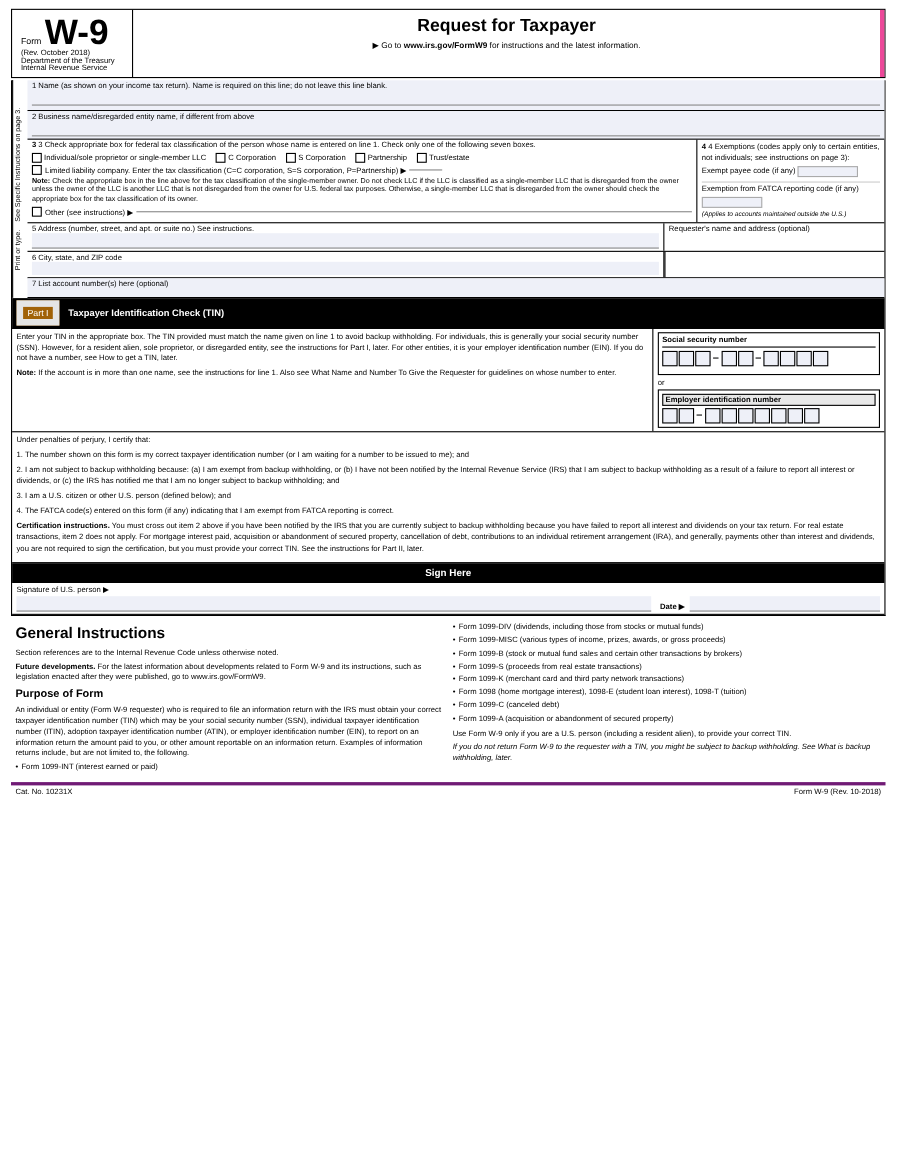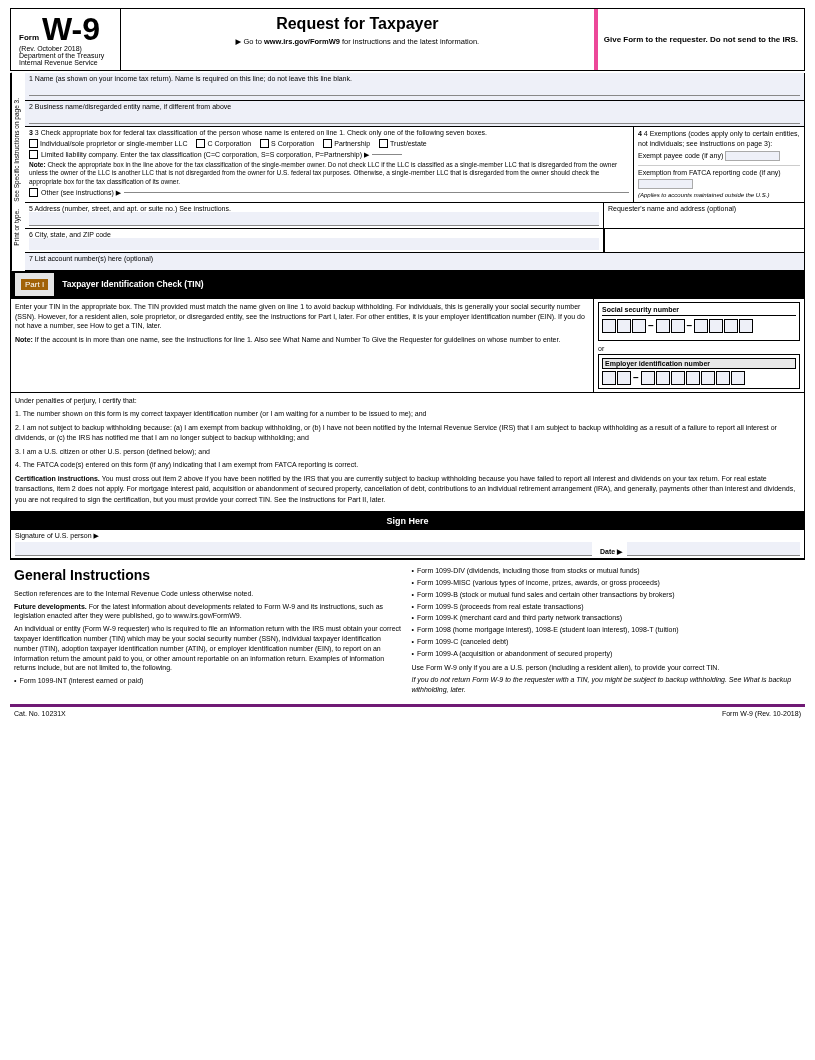--- a/index.html
+++ b/index.html
@@ -30,21 +30,21 @@
     }
     .header-left .form-title {
       font-size: 28px;
       font-weight: bold;
       display: flex;
       align-items: baseline;
       gap: 3px;
     }
     .header-left .form-title .form-label {
       font-size: 8px;
-      font-weight: bold;
+      font-weight: normal;
     }
     .header-left .rev-date {
       font-size: 7px;
     }
     .header-left .dept {
       font-size: 7px;
     }
     .header-center {
       flex: 1;
       text-align: center;
@@ -477,23 +477,20 @@
       <div class="dept">Department of the Treasury</div>
       <div class="dept">Internal Revenue Service</div>
     </div>
     <div class="header-center">
       <div class="main-title">Request for Taxpayer</div>
       <div class="irs-url">
         <span>▶ Go to</span>
         <strong>www.irs.gov/FormW9</strong>
         <span>for instructions and the latest information.</span>
       </div>
-    </div>
-    <div class="header-right">
-      <span>Give Form to the requester. Do not send to the IRS.</span>
     </div>
   </div>
 
   <div style="border:1px solid #000; border-top:none;">
     <div class="form-with-sidebar">
 
       <div class="sidebar-text">
         <span>Print or type.</span>
         &nbsp;&nbsp;
         <span>See Specific Instructions on page 3.</span>
@@ -689,20 +686,21 @@
   </div>
 
   <div class="instructions-section">
     <div class="instructions-left">
       <div class="instr-heading">General Instructions</div>
       <p class="instr-text">Section references are to the Internal Revenue Code unless otherwise noted.</p>
       <p class="instr-text">
         <strong>Future developments.</strong>
         <span>For the latest information about developments related to Form W-9 and its instructions, such as legislation enacted after they were published, go to www.irs.gov/FormW9.</span>
       </p>
+      <div class="instr-subheading">Purpose of Form</div>
       <p class="instr-text">An individual or entity (Form W-9 requester) who is required to file an information return with the IRS must obtain your correct taxpayer identification number (TIN) which may be your social security number (SSN), individual taxpayer identification number (ITIN), adoption taxpayer identification number (ATIN), or employer identification number (EIN), to report on an information return the amount paid to you, or other amount reportable on an information return. Examples of information returns include, but are not limited to, the following.</p>
       <div class="bullet-item">
         <span>Form 1099-INT (interest earned or paid)</span>
       </div>
     </div>
     <div class="instructions-right">
       <div class="bullet-item">
         <span>Form 1099-DIV (dividends, including those from stocks or mutual funds)</span>
       </div>
       <div class="bullet-item">

